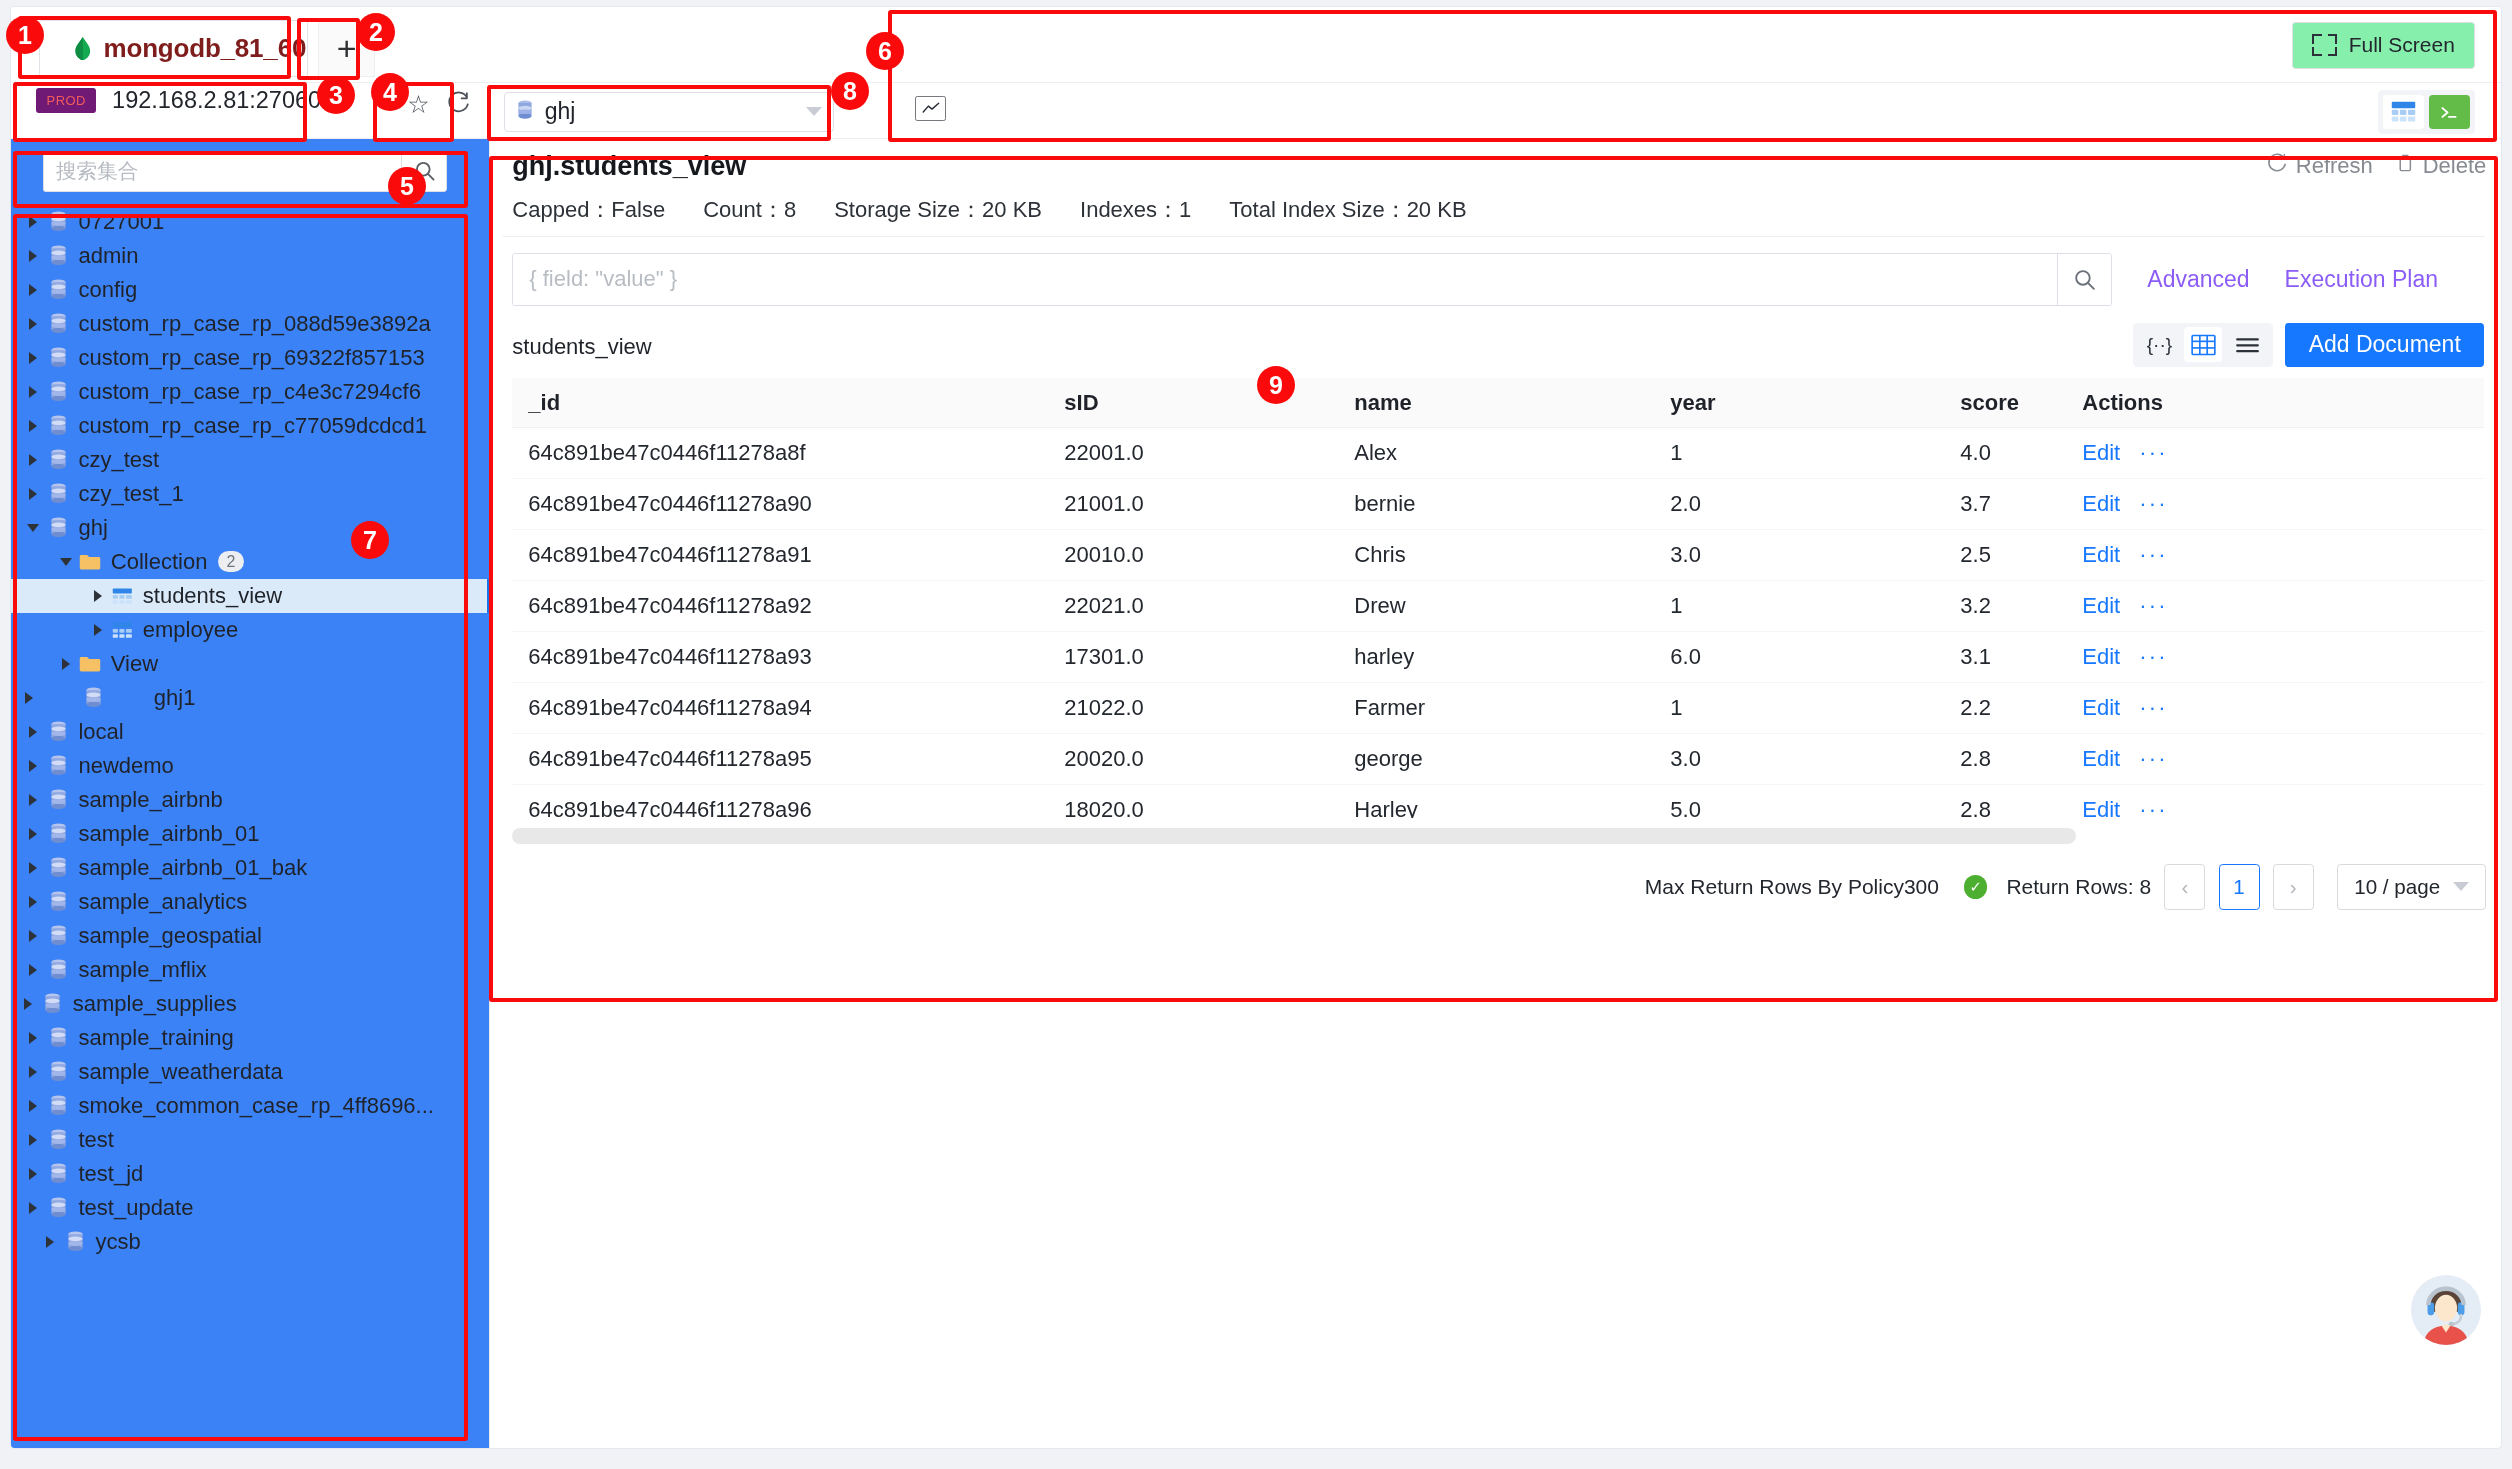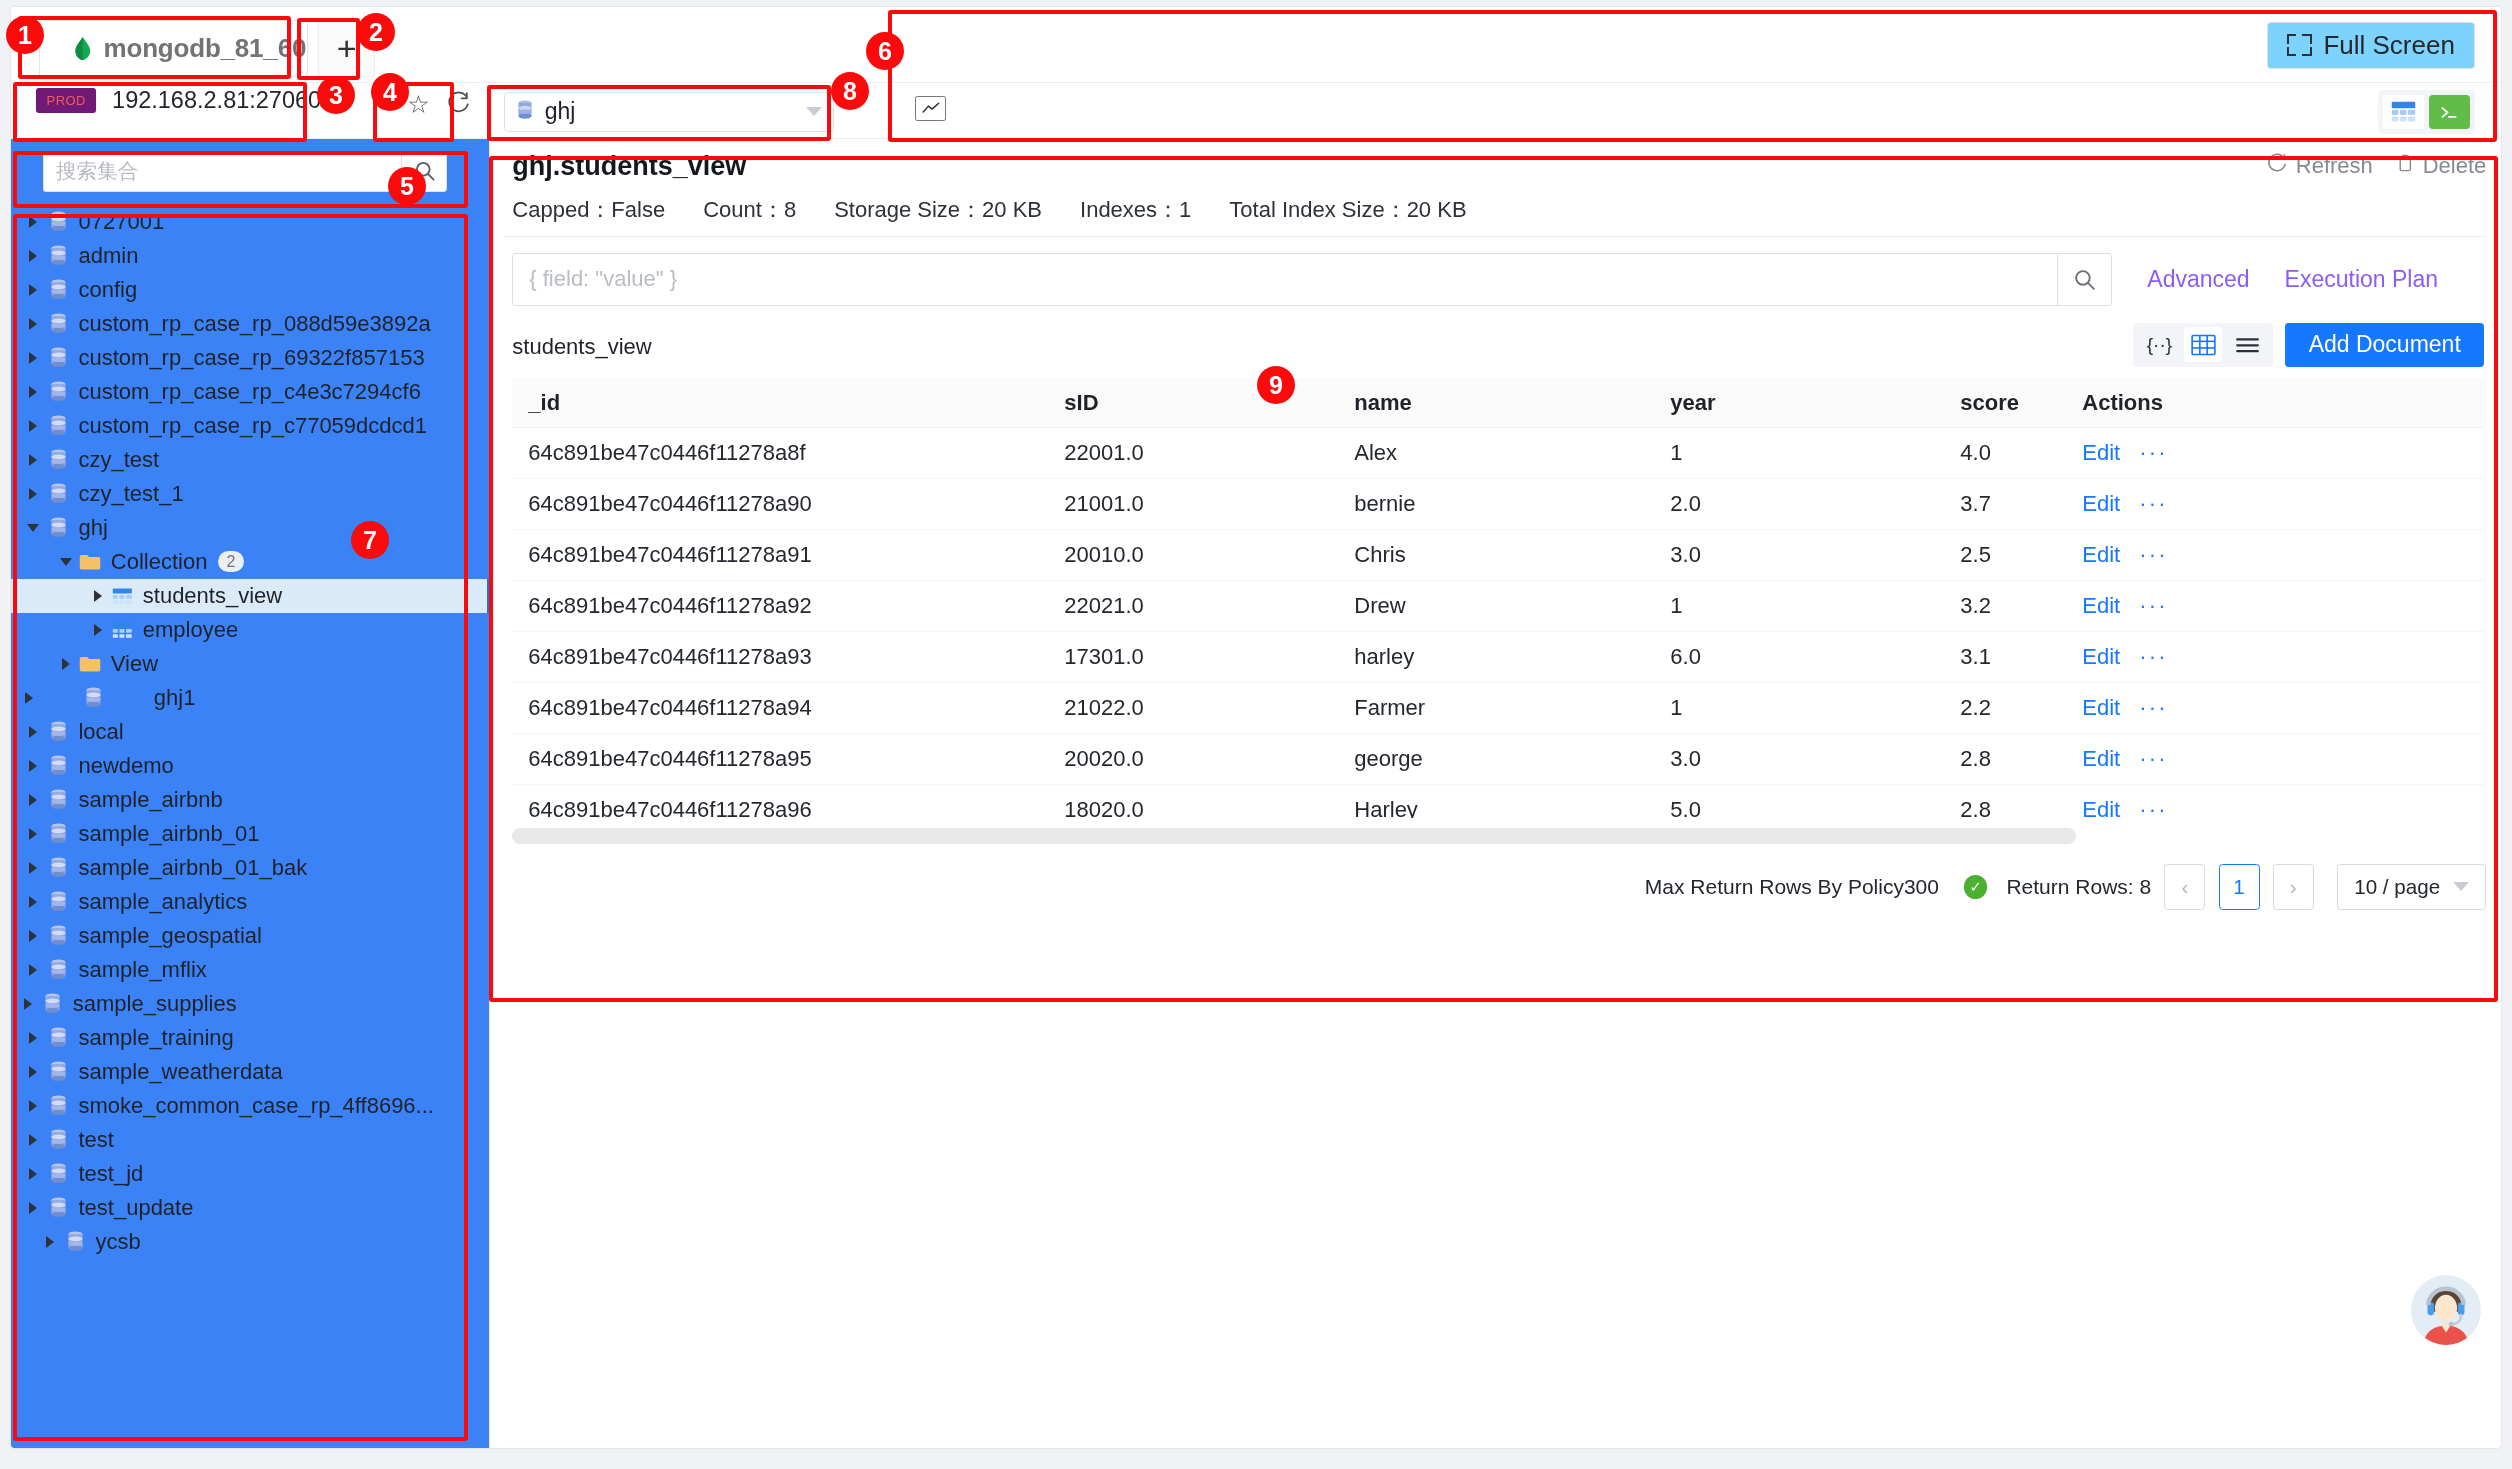--- a/index.html
+++ b/index.html
@@ -63,21 +63,21 @@
     background: #fff;
     border: 0.7px solid #e0e3e8;
     border-radius: 2.9px;
     display: flex; align-items: center;
     padding-left: 34px;
     gap: 11.7px;
   }
   .leaf-icon { width: 17.6px; height: 23.5px; position: relative; flex: none; }
   .leaf-icon svg { display: block; }
   .conn-tab-label {
-    font-size: 26px; font-weight: bold; color: #737373;
+    font-size: 26px; font-weight: bold; color: #7f1d1d;
     letter-spacing: -0.2px; white-space: nowrap;
   }
   .tab-close {
     font-size: 25px; color: #9aa0a6; line-height: 1;
     margin-left: 1.5px; cursor: pointer;
   }
   .add-tab {
     position: absolute;
     left: 307px; top: 13.2px;
     width: 57px; height: 57px;
@@ -87,23 +87,23 @@
     font-size: 34px; color: #303133; font-weight: 300;
     cursor: pointer;
   }
   .fullscreen-btn {
     position: absolute;
     right: 26.4px; top: 14.7px;
     height: 47px;
     padding: 0 19px;
     border: 0.7px solid #dcdfe6;
     border-radius: 3.7px;
-    background: #7dd3fc;
+    background: #86efac;
     display: flex; align-items: center; gap: 11.7px;
-    font-size: 26px; color: #23272e;
+    font-size: 21px; color: #23272e;
     cursor: pointer;
   }
   .fs-glyph { width: 25px; height: 22px; position: relative; flex: none; }
   .fs-glyph i {
     position: absolute; width: 9.5px; height: 9.5px;
     border: 2.2px solid #2c3038;
   }
   .fs-glyph i:nth-child(1){ left:0; top:0; border-right:none; border-bottom:none;}
   .fs-glyph i:nth-child(2){ right:0; top:0; border-left:none; border-bottom:none;}
   .fs-glyph i:nth-child(3){ left:0; bottom:0; border-right:none; border-top:none;}

